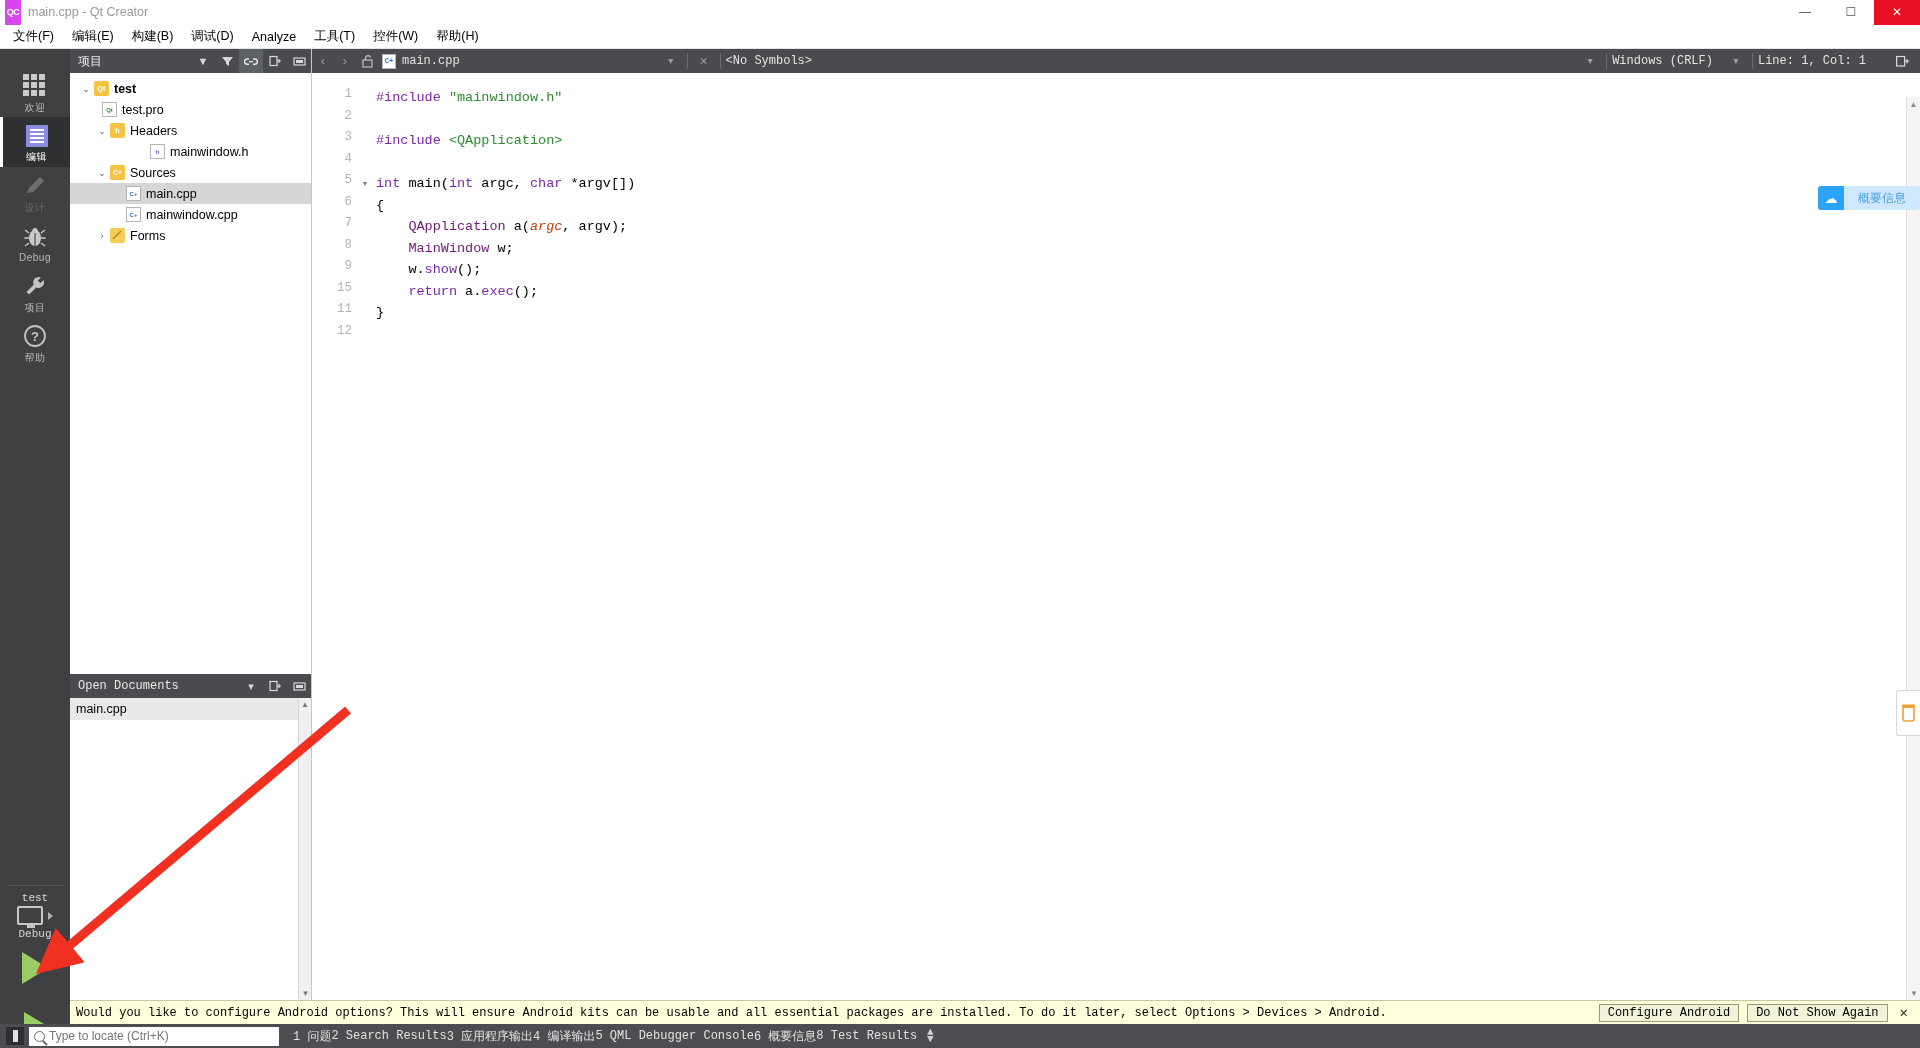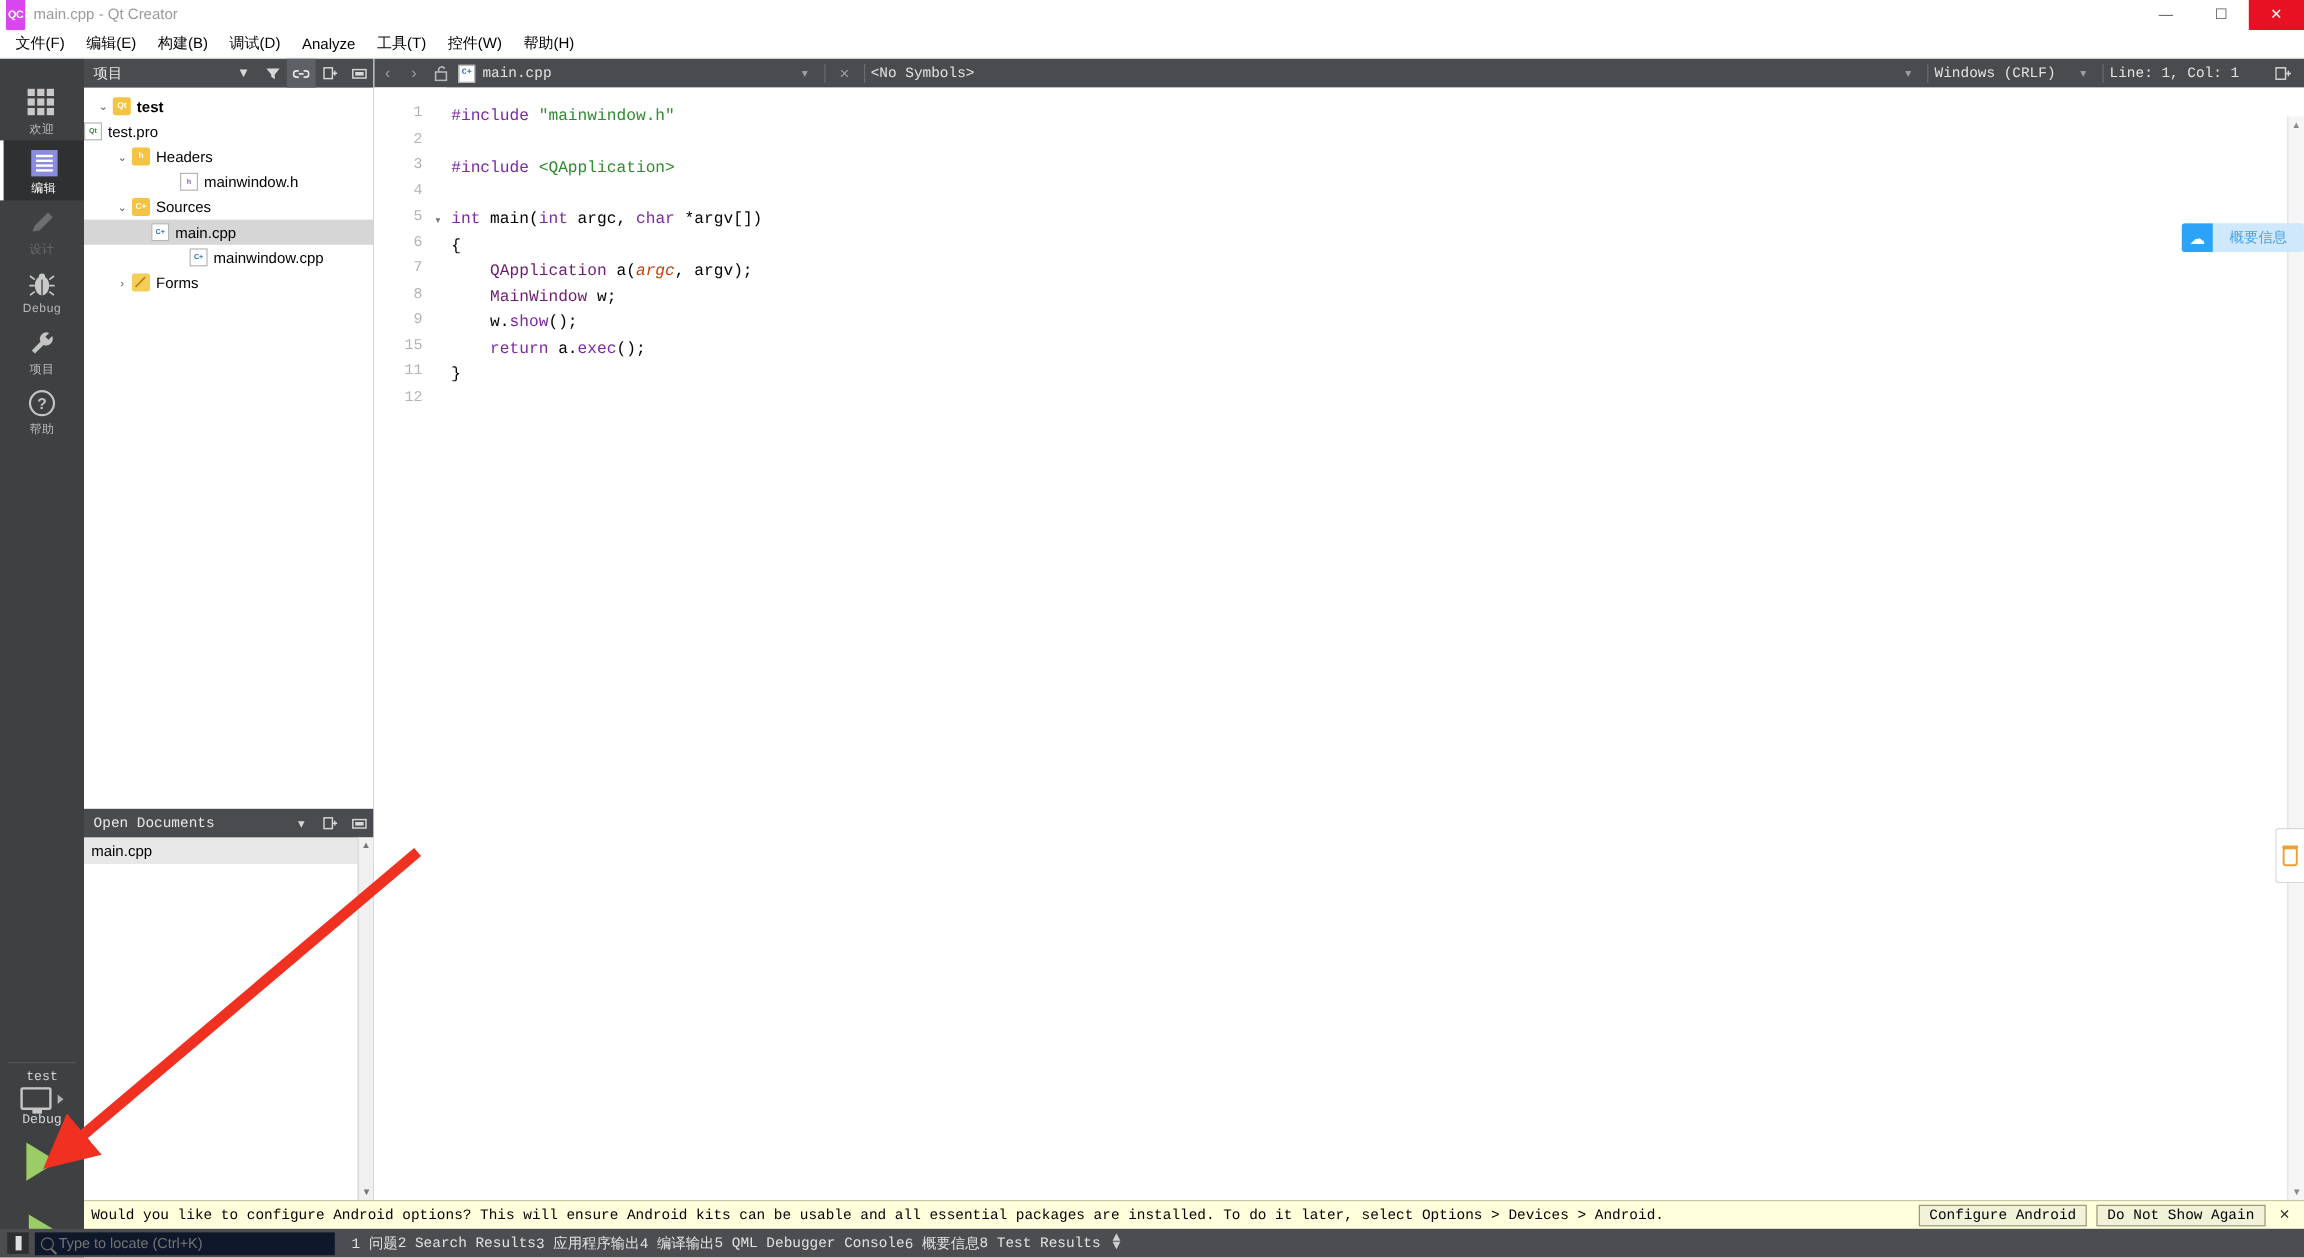--- a/index.html
+++ b/index.html
@@ -236,21 +236,21 @@
     position: absolute; left: 0; top: 1024px; width: 1920px; height: 24px;
     background: #4b4d50; display: flex; align-items: center;
     padding-left: 6px;
   }
   .sb-toggle {
     width: 18px; height: 18px; background: #2e2f31; margin-right: 5px;
     display: flex; align-items: center; justify-content: center;
   }
   .sb-toggle i { width: 5px; height: 12px; background: #e0e0e0; }
   .locator {
-    width: 250px; height: 19px; background: #0f172a; display: flex;
+    width: 250px; height: 19px; background: #ffffff; display: flex;
     align-items: center; padding-left: 5px; gap: 4px;
   }
   .locator .mag {
     width: 11px; height: 11px; border: 1.6px solid #6a6a6a; border-radius: 50%;
     position: relative; flex: 0 0 auto;
   }
   .locator .mag::after {
     content: ''; position: absolute; right: -4px; bottom: -3px;
     width: 6px; height: 1.6px; background: #6a6a6a; transform: rotate(45deg);
   }
@@ -432,21 +432,21 @@
     </div>
 
     <div class="tree">
 
       <div class="tree-row" style="padding-left:8px">
         <span class="tw">⌄</span>
         <span class="ficon folder">Qt</span>
         <span class="tree-label bold">test</span>
       </div>
 
-      <div class="tree-row" style="">
+      <div class="tree-row" style="padding-left:32px">
         <span class="ficon doc">Qt</span>
         <span class="tree-label">test.pro</span>
       </div>
 
       <div class="tree-row" style="padding-left:24px">
         <span class="tw">⌄</span>
         <span class="ficon folder">h</span>
         <span class="tree-label">Headers</span>
       </div>
 
@@ -459,21 +459,21 @@
         <span class="tw">⌄</span>
         <span class="ficon folder">C+</span>
         <span class="tree-label">Sources</span>
       </div>
 
       <div class="tree-row selected" style="padding-left:56px">
         <span class="ficon doc" style="color:#2f6fbf">C+</span>
         <span class="tree-label">main.cpp</span>
       </div>
 
-      <div class="tree-row" style="padding-left:88px">
+      <div class="tree-row" style="padding-left:56px">
         <span class="ficon doc" style="color:#2f6fbf">C+</span>
         <span class="tree-label">mainwindow.cpp</span>
       </div>
 
       <div class="tree-row" style="padding-left:24px">
         <span class="tw">›</span>
         <span class="ficon folder fo">
           <svg width="13" height="13" viewBox="0 0 13 13">
               <path d="M2 10 L10 2" stroke="#c07b1e" stroke-width="1.4"></path>
             </svg>

